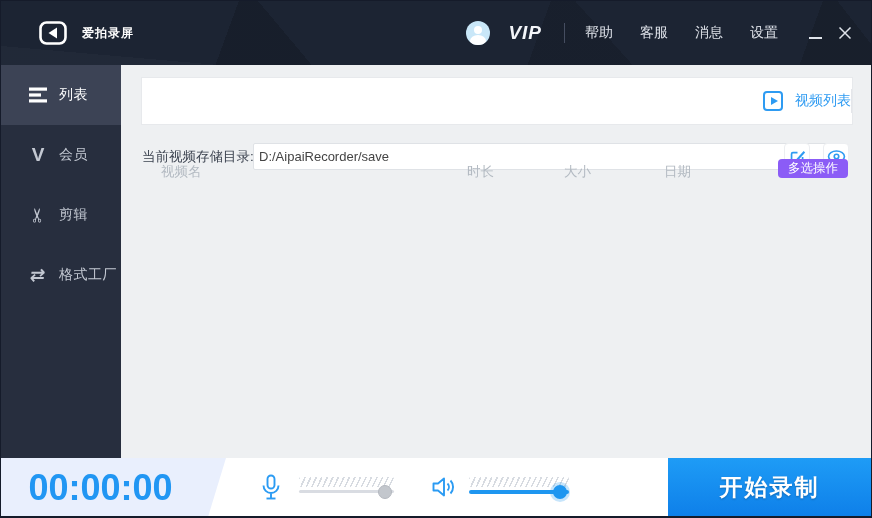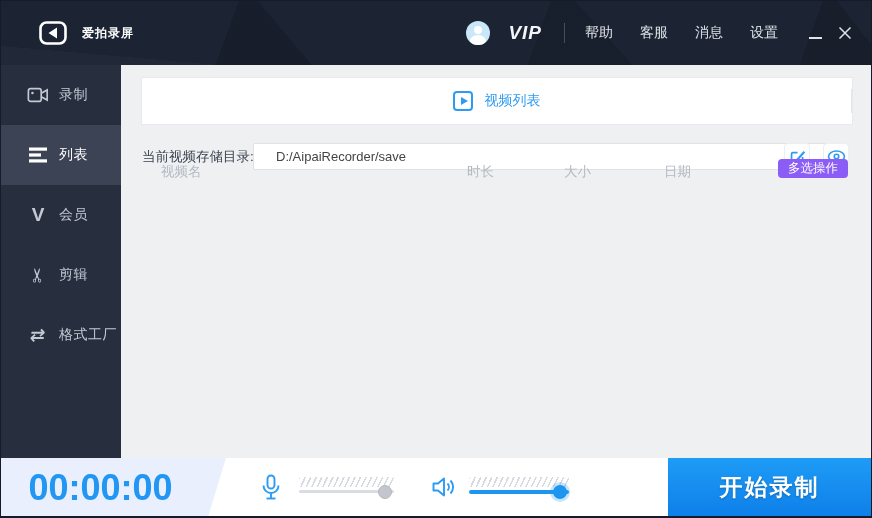--- a/index.html
+++ b/index.html
@@ -39,37 +39,37 @@
   .side-item .s-label{font-size:14px;letter-spacing:.5px;white-space:nowrap;}
   .s-icon svg{display:block;}
   .v-glyph{font-size:19px;font-weight:800;}
   .scissors-glyph{font-size:19px;display:inline-block;transform:rotate(-90deg);}
   .convert-glyph{font-size:18px;font-weight:bold;font-style:italic;display:inline-block;transform:skewX(-8deg);}
 
   
   .content{position:absolute;left:120px;top:64px;width:750px;height:393px;background:#eef0f2;}
   .tabcard{position:absolute;left:20px;top:12px;width:712px;height:48px;background:#fff;
            border:1px solid #e7e9ec;display:flex;align-items:stretch;}
-  .tab{flex:1;display:flex;align-items:center;justify-content:center;cursor:pointer;}
+  .tab{flex:1;display:flex;align-items:center;justify-content:flex-end;cursor:pointer;}
   .tab-label{font-size:14px;margin-left:12px;}
   .tab.active .tab-label{color:#2e9bf2;}
   .tab.inactive .tab-label{color:#9aa1a9;}
   .tab-sep{width:1px;background:#e4e6ea;margin:11px 0;}
   .play-chip{width:20px;height:20px;border:2px solid #2e9bf2;border-radius:4px;position:relative;}
   .play-chip:before{content:"";position:absolute;left:6px;top:4px;border-left:7px solid #2e9bf2;
                     border-top:4px solid transparent;border-bottom:4px solid transparent;}
   .img-chip{width:20px;height:20px;border:2px solid #9aa1a9;border-radius:4px;position:relative;overflow:hidden;}
   .img-chip:before{content:"";position:absolute;left:1px;top:7px;width:0;height:0;
                    border-left:7px solid transparent;border-right:7px solid transparent;border-bottom:8px solid #9aa1a9;}
   .img-chip:after{content:"";position:absolute;right:2.5px;top:2.5px;width:4px;height:4px;border-radius:50%;background:#9aa1a9;}
 
   .path-row{position:absolute;left:0;top:78px;width:100%;height:27px;}
   .path-label{position:absolute;left:21px;top:5px;font-size:13.5px;color:#3c4350;}
   .path-input{position:absolute;left:132px;top:0;width:589px;height:27px;border:1px solid #dfe2e6;border-radius:2px;
-              background:#fff;font-size:13px;color:#444;padding:0 22px;outline:none;}
+              background:#fff;font-size:13px;color:#444;padding:0 5px;outline:none;}
   .sq-btn{position:absolute;top:0;width:26px;height:26px;background:#fff;border:1px solid #eceef1;border-radius:4px;
           display:flex;align-items:center;justify-content:center;cursor:pointer;}
   .edit-btn{left:663px;}
   .eye-btn{left:702px;}
 
   .head-row{position:absolute;left:0;top:94px;width:100%;height:24px;}
   .col{position:absolute;top:4px;font-size:13.5px;color:#b3bac2;}
   .col-0{left:40px;} .col-1{left:346px;} .col-2{left:443px;} .col-3{left:543px;}
   .multi-btn{position:absolute;right:23px;top:0;width:70px;height:19px;background:#8b5cf6;color:#fff;
              font-size:12.5px;border:none;border-radius:4px;cursor:pointer;display:flex;align-items:center;justify-content:center;}
@@ -125,30 +125,20 @@
         </div>
       <div class="win-btn close-btn">
         <svg width="16" height="16" viewBox="0 0 16 16">
           <path d="M2.5 2.5 L13.5 13.5 M13.5 2.5 L2.5 13.5" stroke="#dfe3ea" stroke-width="1.5" fill="none"></path>
         </svg>
       </div>
     </div>
   </div>
 
   <div class="sidebar">
-    <div class="side-item">
-      <span class="s-icon">
-        <svg width="22" height="18" viewBox="0 0 24 18">
-          <rect x="1.5" y="2" width="14" height="14" rx="2.5" fill="none" stroke="currentColor" stroke-width="1.8"></rect>
-          <circle cx="6" cy="6.8" r="1.4" fill="currentColor"></circle>
-          <path d="M15.5 7 L22 3.5 V14.5 L15.5 11" fill="none" stroke="currentColor" stroke-width="1.8"></path>
-        </svg>
-      </span>
-      <span class="s-label">录制</span>
-    </div>
     <div class="side-item active">
       <span class="s-icon">
         <svg width="22" height="18" viewBox="0 0 22 18">
           <rect x="2" y="1.5" width="18" height="3.2" fill="currentColor"></rect>
           <rect x="2" y="7.4" width="12" height="3.2" fill="currentColor"></rect>
           <rect x="2" y="13.3" width="18" height="3.2" fill="currentColor"></rect>
         </svg>
       </span>
       <span class="s-label">列表</span>
     </div>

